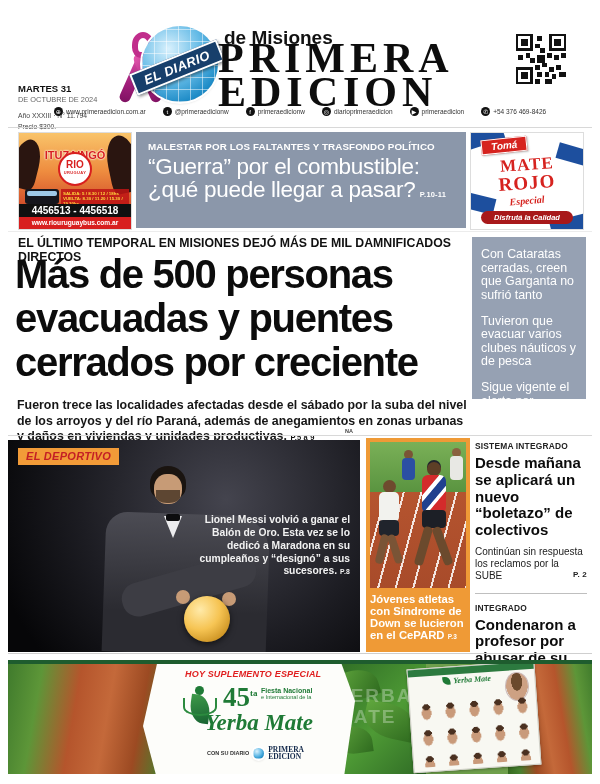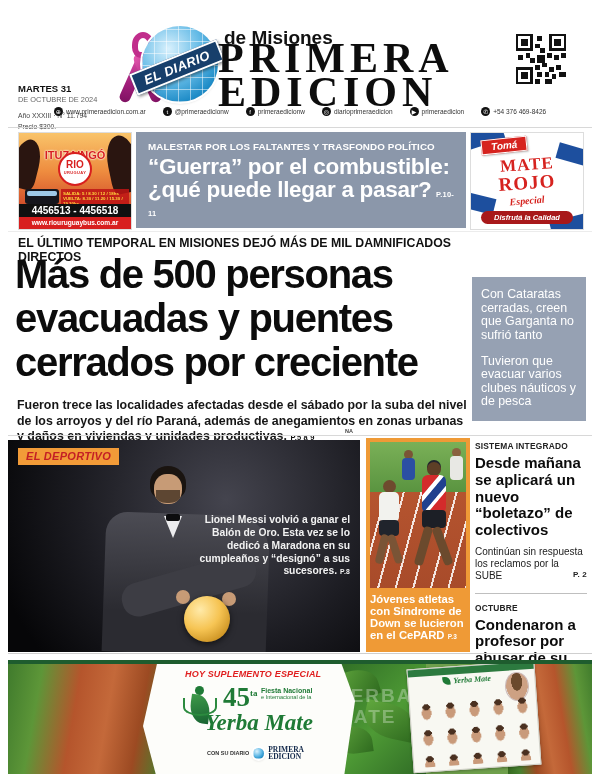--- a/index.html
+++ b/index.html
@@ -157,21 +157,21 @@
       <div style="font-size:4.4px;font-weight:bold;color:#ffd83d;">SALIDA: 5 / 8.30 / 12 / 18hs</div>
       <div style="font-size:4.4px;font-weight:bold;color:#ffd83d;">VUELTA: 8.30 / 11.20 / 15.30 / 19.30hs</div>
     </div>
     <div class="abs" style="left:0;right:0;bottom:12px;height:13px;background:#101010;color:#fff;font-weight:bold;font-size:10px;text-align:center;line-height:13px;">4456513 - 4456518</div>
     <div class="abs" style="left:0;right:0;bottom:0;height:12px;background:#d81f1f;color:#fff;font-weight:bold;font-size:6.6px;text-align:center;line-height:12px;">www.riouruguaybus.com.ar</div>
   </div>
 
   <div class="abs fuel-banner" style="left:136px;top:132px;">
     <div class="wtxt" style="font-size:9.8px;font-weight:bold;letter-spacing:.1px;">MALESTAR POR LOS FALTANTES Y TRASFONDO POLÍTICO</div>
     <div style="margin-top:3px;">
-      <span class="wtxt" style="font-size:22.5px;font-weight:bold;line-height:1.04;letter-spacing:-.3px;">“Guerra” por el combustible: ¿qué puede llegar a pasar?</span>
+      <span class="wtxt" style="font-size:22.5px;font-weight:normal;line-height:1.04;letter-spacing:-.3px;">“Guerra” por el combustible: ¿qué puede llegar a pasar?</span>
       <span class="wtxt ref">P.10-11</span>
     </div>
   </div>
 
   <div class="abs mate" style="left:470px;top:132px;">
     <div class="blue-wedge" style="left:-8px;top:-10px;width:40px;height:22px;transform:rotate(-18deg);"></div>
     <div class="blue-wedge" style="right:-10px;top:14px;width:36px;height:16px;transform:rotate(16deg);"></div>
     <div class="blue-wedge" style="left:-10px;bottom:18px;width:34px;height:16px;transform:rotate(14deg);"></div>
     <div class="blue-wedge" style="right:-8px;bottom:-8px;width:40px;height:20px;transform:rotate(-14deg);"></div>
     <div class="abs" style="left:10px;top:5px;background:#d6231f;color:#fff;font-style:italic;font-weight:bold;font-size:10px;padding:1px 9px;transform:rotate(-6deg);border:1px solid #fff;box-shadow:1px 1px 2px rgba(0,0,0,.3);">Tomá</div>
@@ -183,21 +183,21 @@
 
   <div class="hr" style="top:231px;border-color:#ececec;"></div>
 
   <div class="abs lead-kicker" style="left:18px;top:236px;width:452px;">EL ÚLTIMO TEMPORAL EN MISIONES DEJÓ MÁS DE MIL DAMNIFICADOS DIRECTOS</div>
   <div class="abs lead-headline" style="left:15px;top:252px;width:460px;">Más de 500 personas evacuadas y puentes cerrados por creciente</div>
   <div class="abs lead-deck" style="left:17px;top:398px;width:452px;">
     <span>Fueron trece las localidades afectadas desde el sábado por la suba del nivel de los arroyos y del río Paraná, además de anegamientos en zonas urbanas y daños en viviendas y unidades productivas.</span>
     <span class="ref" style="color:#111;">P.5 a 9</span>
   </div>
 
-  <div class="abs briefs" style="left:472px;top:237px;height:144px;margin-top:40px;">
+  <div class="abs briefs" style="left:472px;top:237px;height:162px;">
     <div class="brief-item">Con Cataratas cerradas, creen que Garganta no sufrió tanto</div>
     <div class="brief-item">Tuvieron que evacuar varios clubes náuticos y de pesca</div>
     <div class="brief-item">Sigue vigente el alerta por intensas lluvias y tormentas</div>
   </div>
 
   <div class="hr" style="top:435px;"></div>
 
   <div class="abs messi" style="left:8px;top:440px;">
     <div class="abs dep-badge" style="left:10px;top:8px;">EL DEPORTIVO</div>
 
@@ -256,21 +256,21 @@
   </div>
 
   <div class="abs" style="left:475px;top:441px;width:112px;">
     <div class="colk">SISTEMA INTEGRADO</div>
     <div class="colh">Desde mañana se aplicará un nuevo “boletazo” de colectivos</div>
     <div class="cols">
       <span>Continúan sin respuesta los reclamos por la SUBE</span>
       <span class="ref" style="float:right;font-size:8px;">P. 2</span>
     </div>
     <div style="border-top:1px solid #bfbfbf;margin-top:10px;"></div>
-    <div class="colk" style="margin-top:9px;">OCTUBRE</div>
+    <div class="colk" style="margin-top:9px;">INTEGRADO</div>
     <div class="colh">
       <span>Condenaron a profesor por abusar de su cuñada cuando tenía 9 años</span>
       <span class="ref" style="font-size:8.5px;margin-left:12px;">P.19</span>
     </div>
   </div>
 
   <div class="hr" style="top:653px;border-color:#cfcfcf;"></div>
 
   <div class="abs supp">
     <div class="abs" style="left:0;right:0;top:0;height:4px;background:#1e5c2e;z-index:4;"></div>

